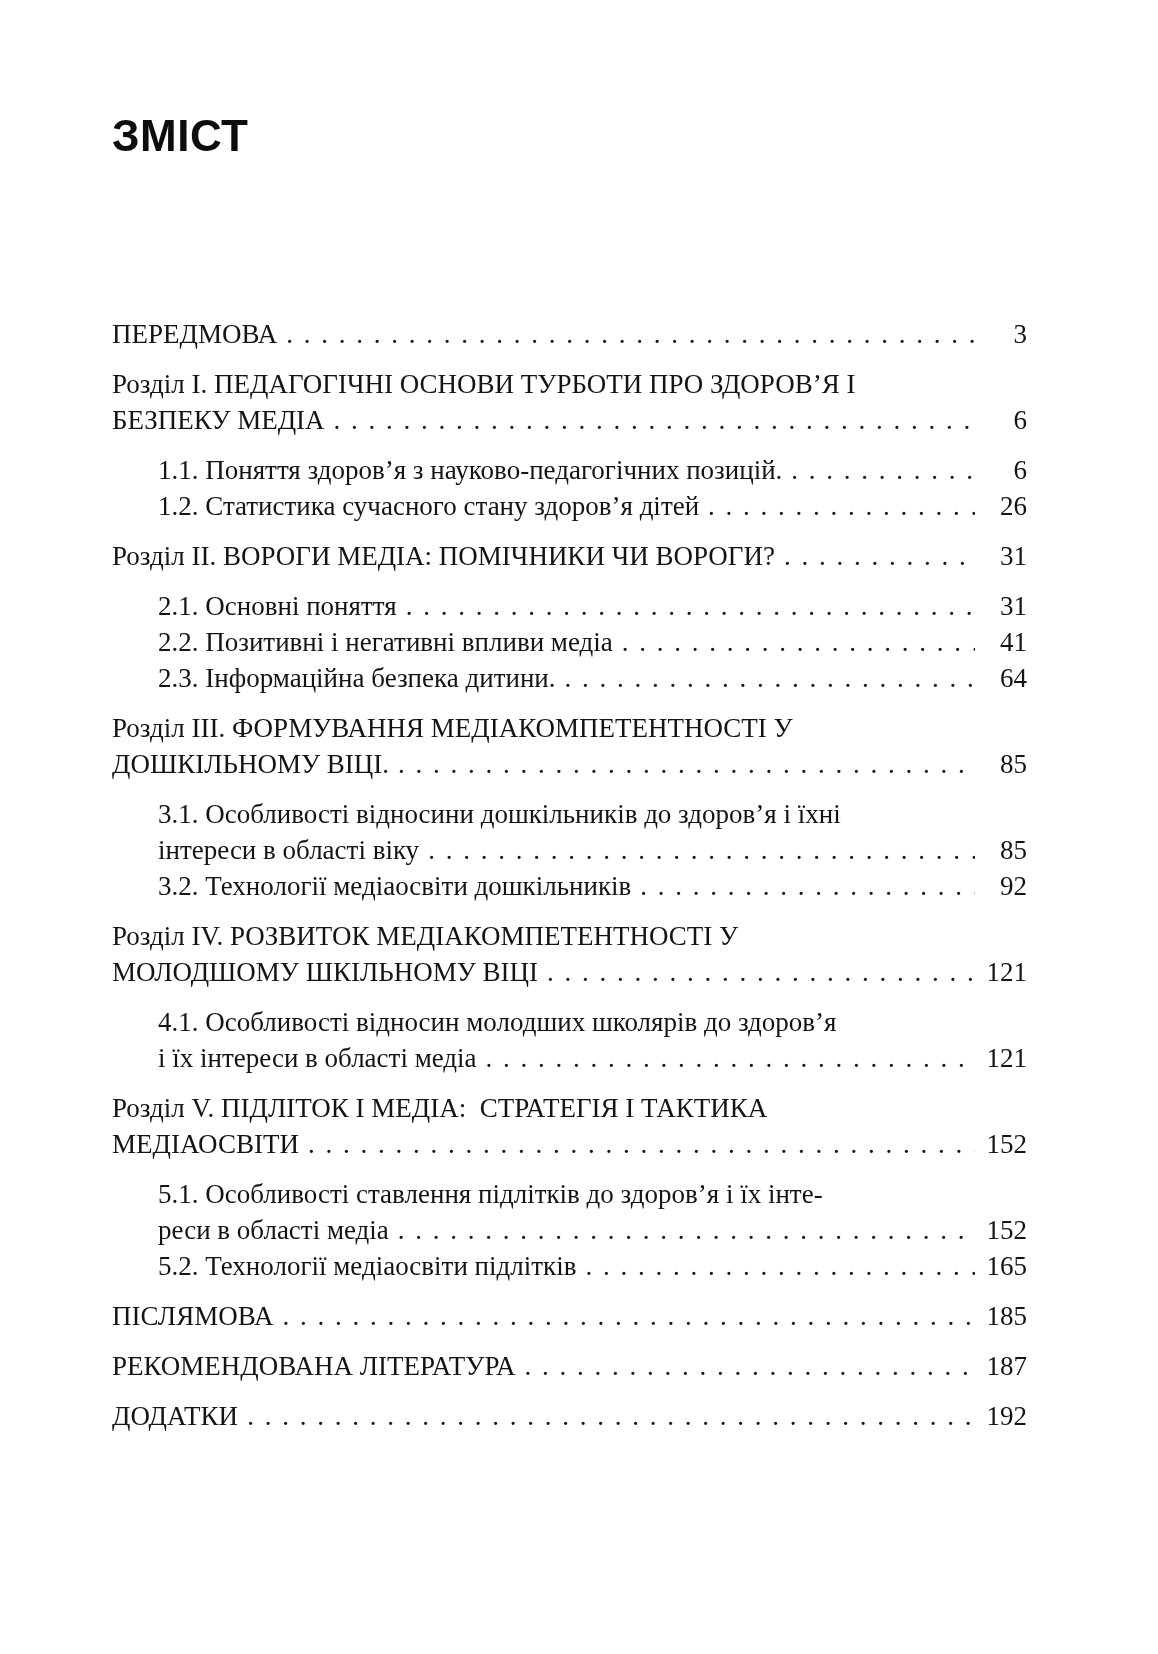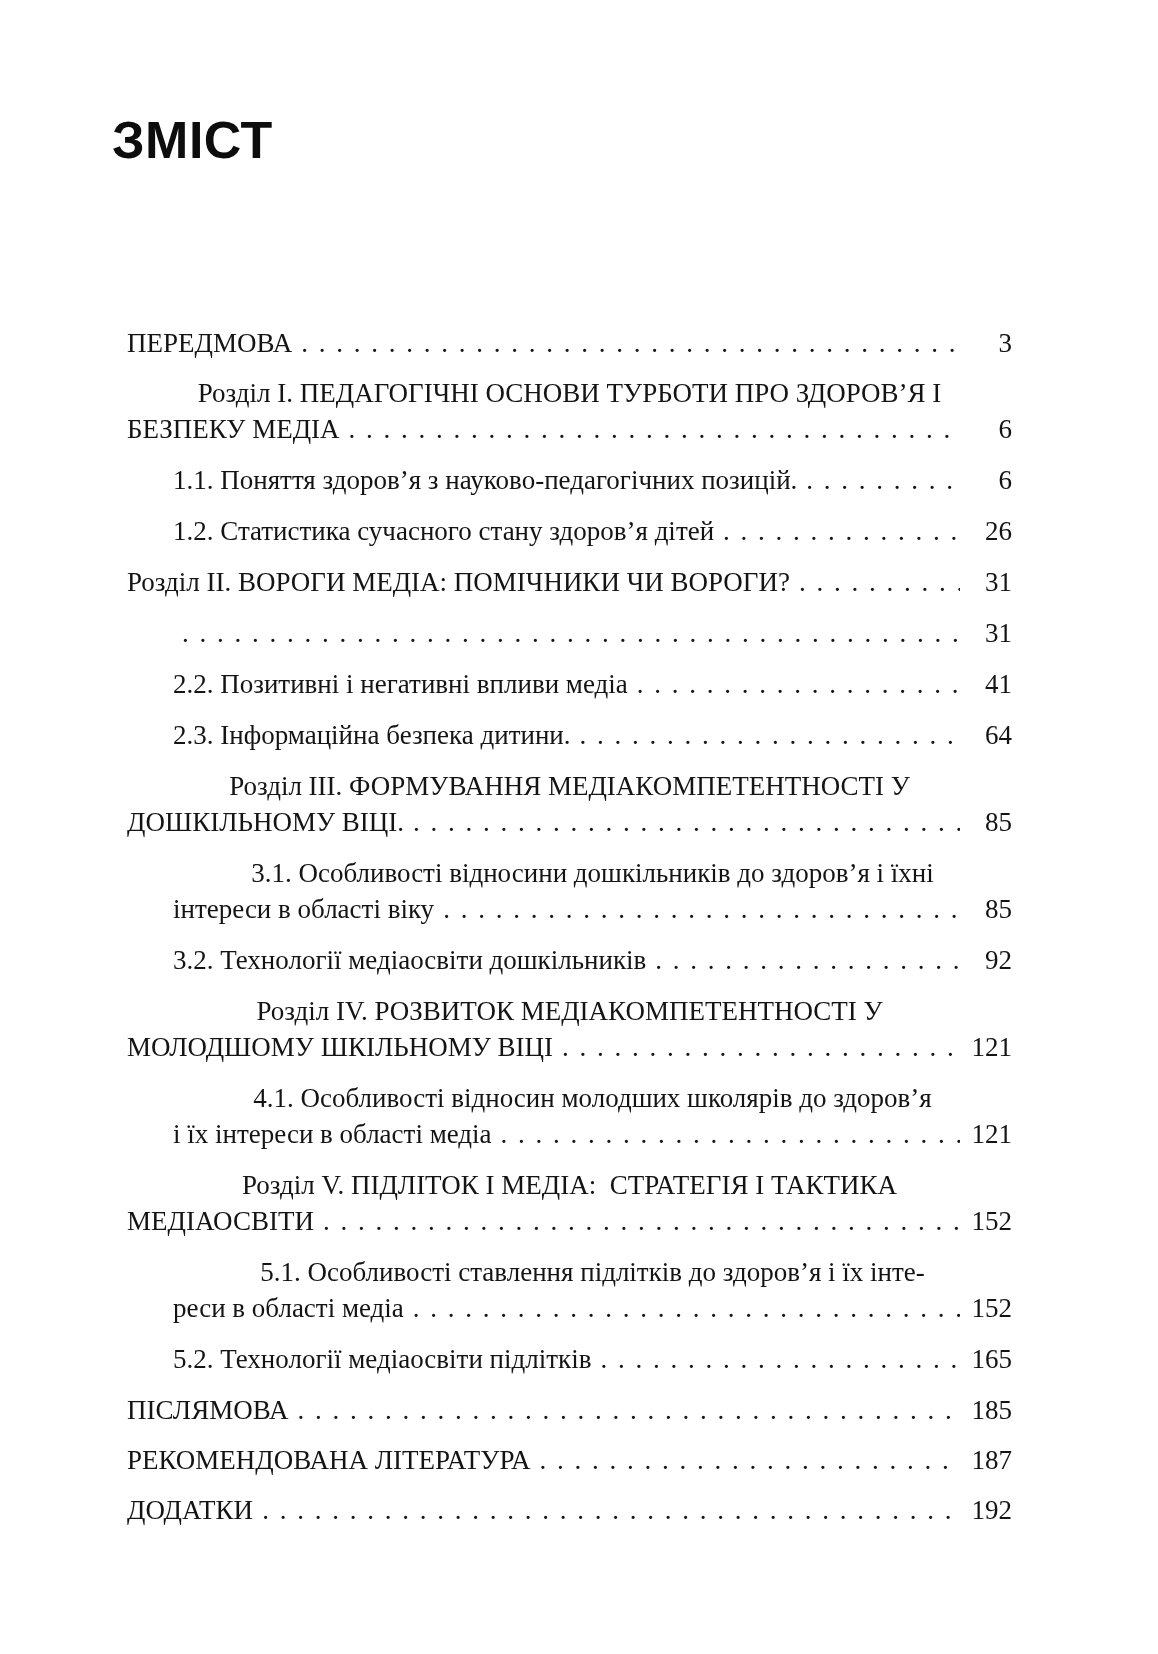--- a/index.html
+++ b/index.html
@@ -15,39 +15,39 @@
     background: #ffffff;
     box-sizing: border-box;
     padding: 112px 131px 0 112px;
     color: #141414;
     font-family: "Liberation Serif", "DejaVu Serif", serif;
   }
   .doc-title {
     margin: 0;
     font-family: "Liberation Sans", "DejaVu Sans", sans-serif;
     font-weight: 700;
-    font-size: 52px;
+    font-size: 44px;
     line-height: 1.1;
     letter-spacing: 0.5px;
     color: #0d0d0d;
   }
   .toc {
     display: flow-root;
     margin-top: 142px;
     font-size: 27px;
     line-height: 36px;
   }
-  .entry { margin: 15px; }
+  .entry { margin: 0; }
   .entry.chapter,
   .entry.top {
     margin-top: 14px;
     margin-bottom: 14px;
   }
   .entry.section { padding-left: 46px; }
-  .line { white-space: nowrap; text-align: center; }
+  .line { white-space: nowrap; }
   .row {
     display: flex;
     align-items: baseline;
   }
   .label {
     white-space: nowrap;
     flex: 0 0 auto;
   }
   .leader {
     flex: 1 1 auto;
@@ -105,20 +105,21 @@
       </div>
       <div class="entry chapter">
         <div class="row">
           <span class="label">Розділ II. ВОРОГИ МЕДІА: ПОМІЧНИКИ ЧИ ВОРОГИ?</span>
           <span class="leader"></span>
           <span class="pagenum">31</span>
         </div>
       </div>
       <div class="entry section">
         <div class="row">
+          <span class="label">2.1. Основні поняття</span>
           <span class="leader"></span>
           <span class="pagenum">31</span>
         </div>
       </div>
       <div class="entry section">
         <div class="row">
           <span class="label">2.2. Позитивні і негативні впливи медіа</span>
           <span class="leader"></span>
           <span class="pagenum">41</span>
         </div>

